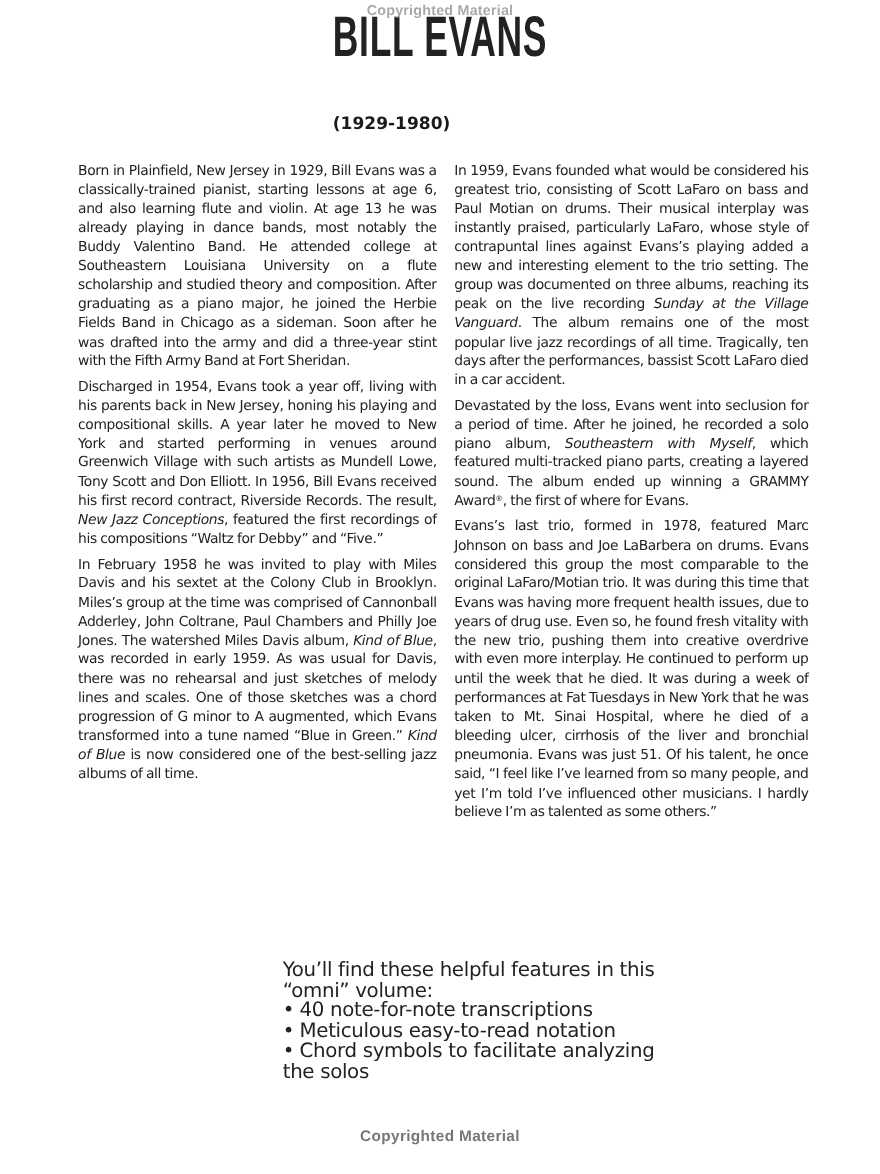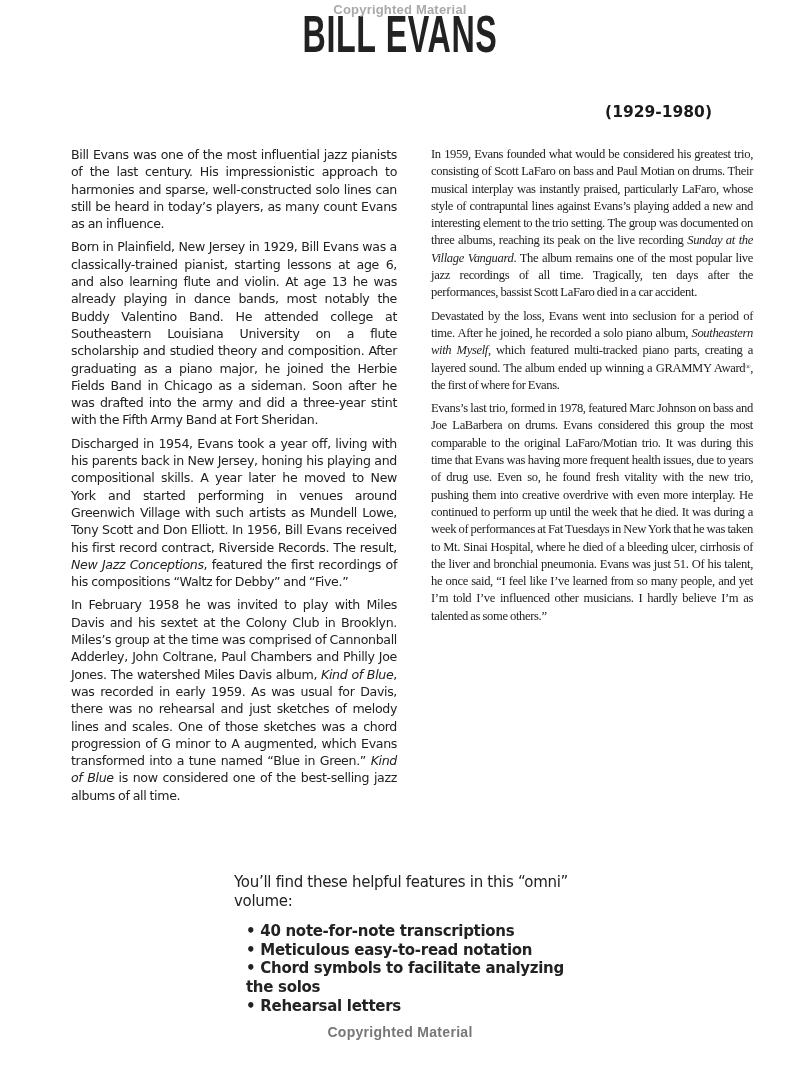--- a/index.html
+++ b/index.html
@@ -12,69 +12,67 @@
       font-family: "Liberation Sans", sans-serif; font-size: 13px; font-weight: bold;
       color: rgba(140,140,140,0.75); z-index: 2; letter-spacing: 0.2px;
     }
     .title {
       position: absolute; top: 8px; left: 0; width: 800px; text-align: center;
       font-family: "Liberation Sans", sans-serif; font-weight: bold; font-size: 52px;
       color: #222222; line-height: 1; transform: scaleX(0.62); transform-origin: center;
       letter-spacing: 1px; height: 68px;
     }
     .dates {
-      position: absolute; top: 103px; left: 0; width: 712px; text-align: right;
+      position: absolute; top: 103px; left: 0; width: 712px; text-align: center;
       font-family: "DejaVu Sans", sans-serif; font-weight: bold; font-size: 15.5px; color: #1a1a1a;
     }
     .col {
       position: absolute; top: 146px; width: 326px;
       font-size: 12.6px; line-height: 17.3px; text-align: justify;
       font-family: "DejaVu Sans", sans-serif; letter-spacing: -0.35px; word-spacing: -0.5px;
     }
     .col.left { left: 71px; }
-    .col.right { left: 431px; width: 322px; font-family: Liberation Serif, serif; }
+    .col.right { left: 413px; width: 322px; }
     .col p { margin: 0 0 6px 0; }
     .col em { font-style: italic; }
     .features {
-      position: absolute; top: 873px; left: 234px; width: 360px;
-      font-size: 15px; line-height: 18.6px; letter-spacing: -0.3px;
+      position: absolute; top: 873px; left: 257px; width: 360px;
+      font-size: 18px; line-height: 18.6px; letter-spacing: -0.3px;
       font-family: "DejaVu Sans", sans-serif;
     }
-    .features ul { list-style: none; padding: 0; margin: 12px; font-weight: bold; }
+    .features ul { list-style: none; padding: 0; margin: 0; }
     .features li::before { content: "\2022"; margin-right: 5px; }
     .watermark-bottom {
       position: absolute; top: 1024px; left: 0; width: 800px; text-align: center;
       font-family: "Liberation Sans", sans-serif; font-size: 14px; font-weight: bold;
       color: #777777; letter-spacing: 0.3px;
     }
     sup { font-size: 7px; vertical-align: top; position: relative; top: -1px; }
   </style>
 </head>
 <body>
 
 <div class="watermark-top">Copyrighted Material</div>
 <div class="title">BILL EVANS</div>
 <div class="dates">(1929-1980)</div>
 
 <div class="col left">
-  <p>Bill Evans was one of the most influential jazz pianists of the last century. His impressionistic approach to harmonies and sparse, well-constructed solo lines can still be heard in today’s players, as many count Evans as an influence.</p>
   <p>Born in Plainfield, New Jersey in 1929, Bill Evans was a classically-trained pianist, starting lessons at age 6, and also learning flute and violin. At age 13 he was already playing in dance bands, most notably the Buddy Valentino Band. He attended college at Southeastern Louisiana University on a flute scholarship and studied theory and composition. After graduating as a piano major, he joined the Herbie Fields Band in Chicago as a sideman. Soon after he was drafted into the army and did a three-year stint with the Fifth Army Band at Fort Sheridan.</p>
   <p><span>Discharged in 1954, Evans took a year off, living with his parents back in New Jersey, honing his playing and compositional skills. A year later he moved to New York and started performing in venues around Greenwich Village with such artists as Mundell Lowe, Tony Scott and Don Elliott. In 1956, Bill Evans received his first record contract, Riverside Records. The result, </span><em>New Jazz Conceptions</em><span>, featured the first recordings of his compositions “Waltz for Debby” and “Five.”</span></p>
   <p><span>In February 1958 he was invited to play with Miles Davis and his sextet at the Colony Club in Brooklyn. Miles’s group at the time was comprised of Cannonball Adderley, John Coltrane, Paul Chambers and Philly Joe Jones. The watershed Miles Davis album, </span><em>Kind of Blue</em><span>, was recorded in early 1959. As was usual for Davis, there was no rehearsal and just sketches of melody lines and scales. One of those sketches was a chord progression of G minor to A augmented, which Evans transformed into a tune named “Blue in Green.” </span><em>Kind of Blue</em><span> is now considered one of the best-selling jazz albums of all time.</span></p>
 </div>
 
 <div class="col right">
   <p><span>In 1959, Evans founded what would be considered his greatest trio, consisting of Scott LaFaro on bass and Paul Motian on drums. Their musical interplay was instantly praised, particularly LaFaro, whose style of contrapuntal lines against Evans’s playing added a new and interesting element to the trio setting. The group was documented on three albums, reaching its peak on the live recording </span><em>Sunday at the Village Vanguard</em><span>. The album remains one of the most popular live jazz recordings of all time. Tragically, ten days after the performances, bassist Scott LaFaro died in a car accident.</span></p>
   <p><span>Devastated by the loss, Evans went into seclusion for a period of time. After he joined, he recorded a solo piano album, </span><em>Southeastern with Myself</em><span>, which featured multi-tracked piano parts, creating a layered sound. The album ended up winning a GRAMMY Award</span><sup>®</sup><span>, the first of where for Evans.</span></p>
   <p>Evans’s last trio, formed in 1978, featured Marc Johnson on bass and Joe LaBarbera on drums. Evans considered this group the most comparable to the original LaFaro/Motian trio. It was during this time that Evans was having more frequent health issues, due to years of drug use. Even so, he found fresh vitality with the new trio, pushing them into creative overdrive with even more interplay. He continued to perform up until the week that he died. It was during a week of performances at Fat Tuesdays in New York that he was taken to Mt. Sinai Hospital, where he died of a bleeding ulcer, cirrhosis of the liver and bronchial pneumonia. Evans was just 51. Of his talent, he once said, “I feel like I’ve learned from so many people, and yet I’m told I’ve influenced other musicians. I hardly believe I’m as talented as some others.”</p>
 </div>
 
 <div class="features">
   <div>You’ll find these helpful features in this “omni” volume:</div>
   <ul>
     <li>40 note-for-note transcriptions</li>
     <li>Meticulous easy-to-read notation</li>
     <li>Chord symbols to facilitate analyzing the solos</li>
-    <li>Rehearsal letters</li>
   </ul>
 </div>
 
 <div class="watermark-bottom">Copyrighted Material</div>
 
 </body></html>

